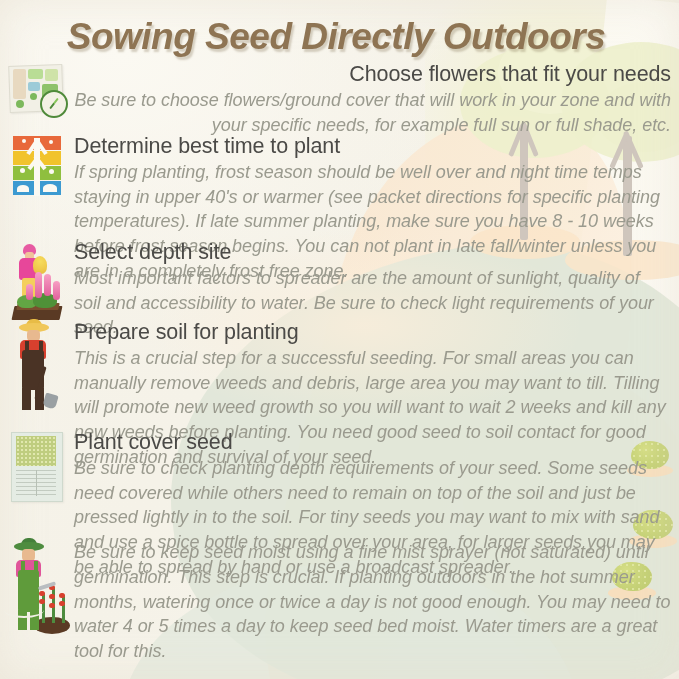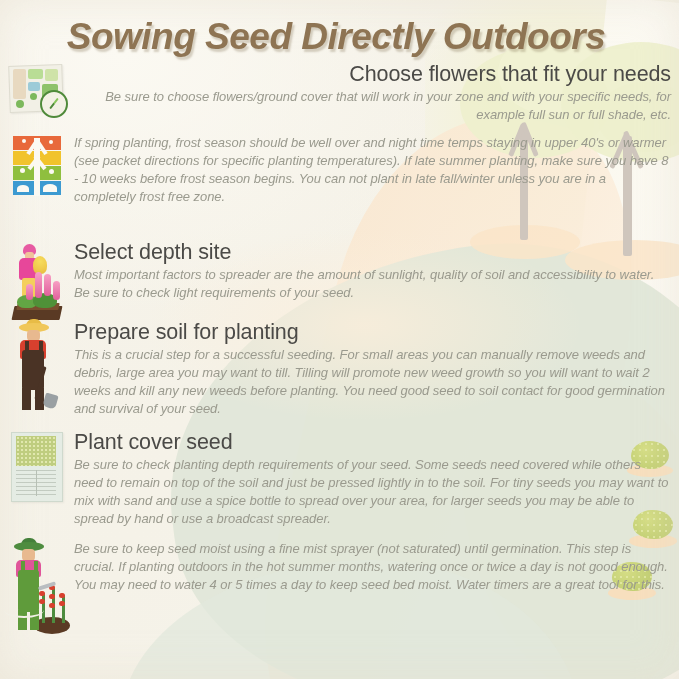--- a/index.html
+++ b/index.html
@@ -115,21 +115,21 @@
 
   .step h2{
     margin:0 0 1px 0;
     font-size:21.5px;font-weight:normal;
     color:#4b4a47;
     line-height:1.15;
     letter-spacing:-0.1px;
   }
   .step p{
     margin:0;
-    font-size:13px;font-style:italic;
+    font-size:18px;font-style:italic;
     color:#9a9a8e;
     line-height:1.38;
     letter-spacing:-0.05px;
   }
 
   
   .s1{height:72px;text-align:right;}
   .s2{height:106px;}
   .s3{height:80px;}
   .s4{height:110px;}
@@ -396,20 +396,21 @@
             <div class="arm" style="left:30px;top:17px;transform:rotate(-38deg);"></div>
             <div class="spark" style="left:9px;top:3px;width:4px;height:4px;"></div>
             <div class="spark" style="left:36px;top:4px;width:4px;height:4px;"></div>
             <div class="spark" style="left:7px;top:32px;width:5px;height:5px;"></div>
             <div class="spark" style="left:36px;top:33px;width:5px;height:5px;"></div>
             <div class="spark" style="left:4px;top:49px;width:12px;height:7px;border-radius:50% 50% 0 0;"></div>
             <div class="spark" style="left:30px;top:48px;width:14px;height:8px;border-radius:50% 50% 0 0;"></div>
           </div>
         </div>
         <div class="body">
+          <h2>Determine best time to plant</h2>
           <p>If spring planting, frost season should be well over and  night time temps staying in upper 40's or warmer (see packet directions for specific planting temperatures). If late summer planting, make sure you have 8 - 10 weeks before frost season begins. You can not plant in late fall/winter unless you are in a completely frost free zone.</p>
         </div>
       </div>
 
       <div class="step s3">
         <div class="icon-wrap">
           <div class="ico ico-flowers">
             <div class="head"></div>
             <div class="face"></div>
             <div class="torso"></div>

